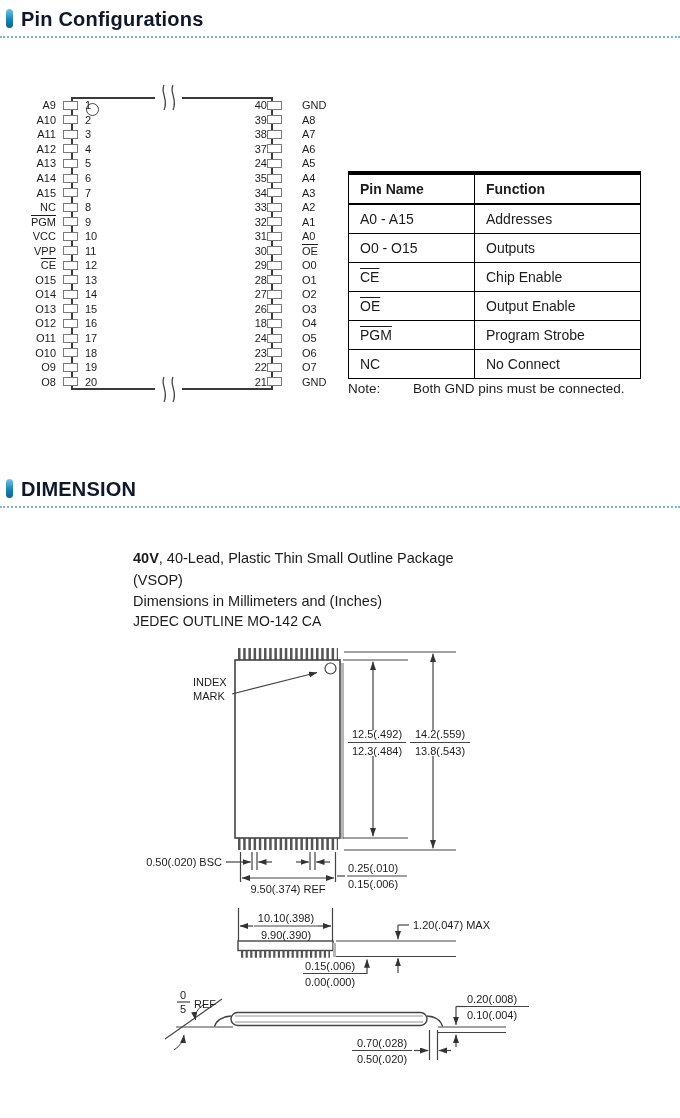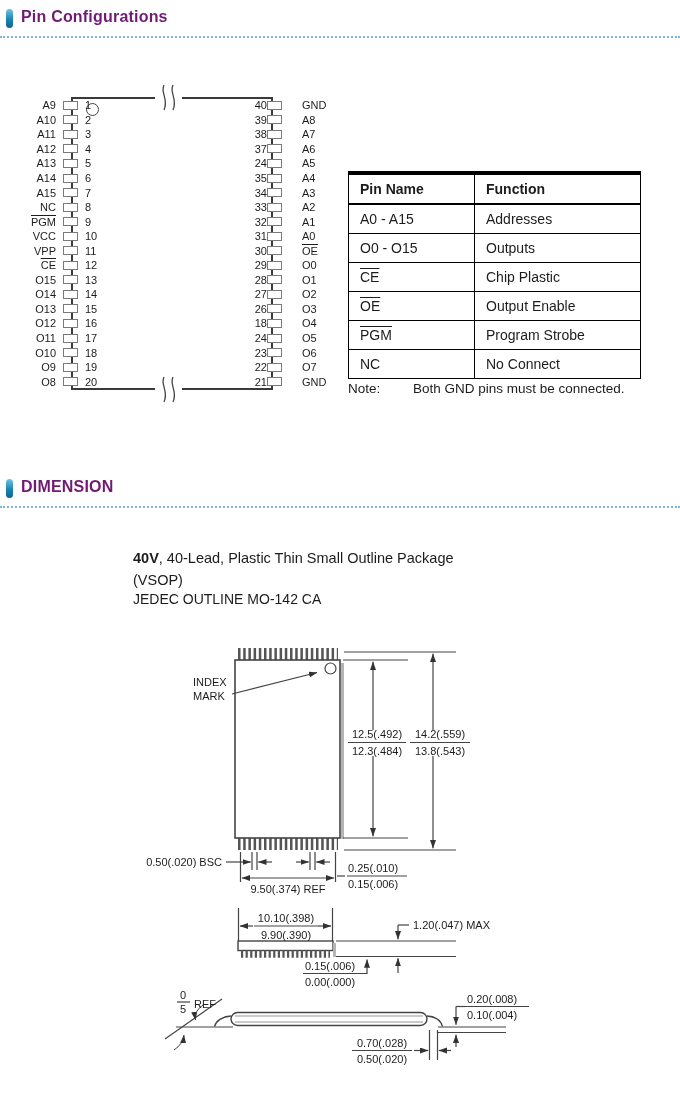--- a/index.html
+++ b/index.html
@@ -2,21 +2,21 @@
 <html><head>
 <meta charset="utf-8">
 <style>
   html,body{margin:0;padding:0;background:#fff;}
   .page{position:relative;width:680px;height:1118px;background:#fff;overflow:hidden;
         font-family:"Liberation Sans",sans-serif;color:#1c1c1c;}
   
   .sec-head{position:absolute;left:0;width:680px;height:24px;}
   .sec-bullet{position:absolute;left:6px;top:1px;width:7px;height:19px;border-radius:4px;
               background:linear-gradient(#6ec6e6,#1b84b4 55%,#0d6390);}
-  .sec-title{position:absolute;left:21px;top:0;font-size:16px;font-weight:bold;color:#701a75;letter-spacing:.2px;}
+  .sec-title{position:absolute;left:21px;top:0;font-size:20px;font-weight:bold;color:#0f172a;letter-spacing:.2px;}
   .sec-rule{position:absolute;left:0;width:680px;height:0;border-top:2px dotted #7db9d6;}
   
   .chip-body{position:absolute;left:71px;top:97px;width:202px;height:293px;
              border:2px solid #3a3a3a;background:#fff;box-sizing:border-box;}
   .index-circle{position:absolute;left:86px;top:103px;width:13px;height:13px;border:1.5px solid #444;
                 border-radius:50%;background:#fff;box-sizing:border-box;}
   .pins-left,.pins-right{position:absolute;top:98px;font-size:11px;}
   .pins-left{left:23px;}
   .pins-right{left:245px;}
   .pin-row{display:flex;align-items:center;height:14.55px;white-space:nowrap;}
@@ -329,21 +329,21 @@
           <td>Addresses</td>
         </tr>
 
         <tr>
           <td><span>O0 - O15</span></td>
           <td>Outputs</td>
         </tr>
 
         <tr>
           <td><span class="overline">CE</span></td>
-          <td>Chip Plastic</td>
+          <td>Chip Enable</td>
         </tr>
 
         <tr>
           <td><span class="overline">OE</span></td>
           <td>Output Enable</td>
         </tr>
 
         <tr>
           <td><span class="overline">PGM</span></td>
           <td>Program Strobe</td>
@@ -362,20 +362,21 @@
 
   <div class="sec-head" style="top:478px;">
     <span class="sec-bullet"></span>
     <span class="sec-title">DIMENSION</span>
   </div>
   <div class="sec-rule" style="top:506px;"></div>
 
   <div class="dim-title">
     <div><b>40V</b><span>, 40-Lead, Plastic Thin Small Outline Package</span></div>
     <div>(VSOP)</div>
+    <div>Dimensions in Millimeters and (Inches)</div>
     <div class="jedec">JEDEC OUTLINE MO-142 CA</div>
   </div>
 
   <svg class="dim-drawing" viewBox="0 0 680 470">
     <defs>
       <marker id="ah" markerWidth="10" markerHeight="8" refX="8.2" refY="3" orient="auto" markerUnits="userSpaceOnUse">
         <path d="M0,0 L8.5,3 L0,6 Z" fill="#333"></path>
       </marker>
     </defs>
 

